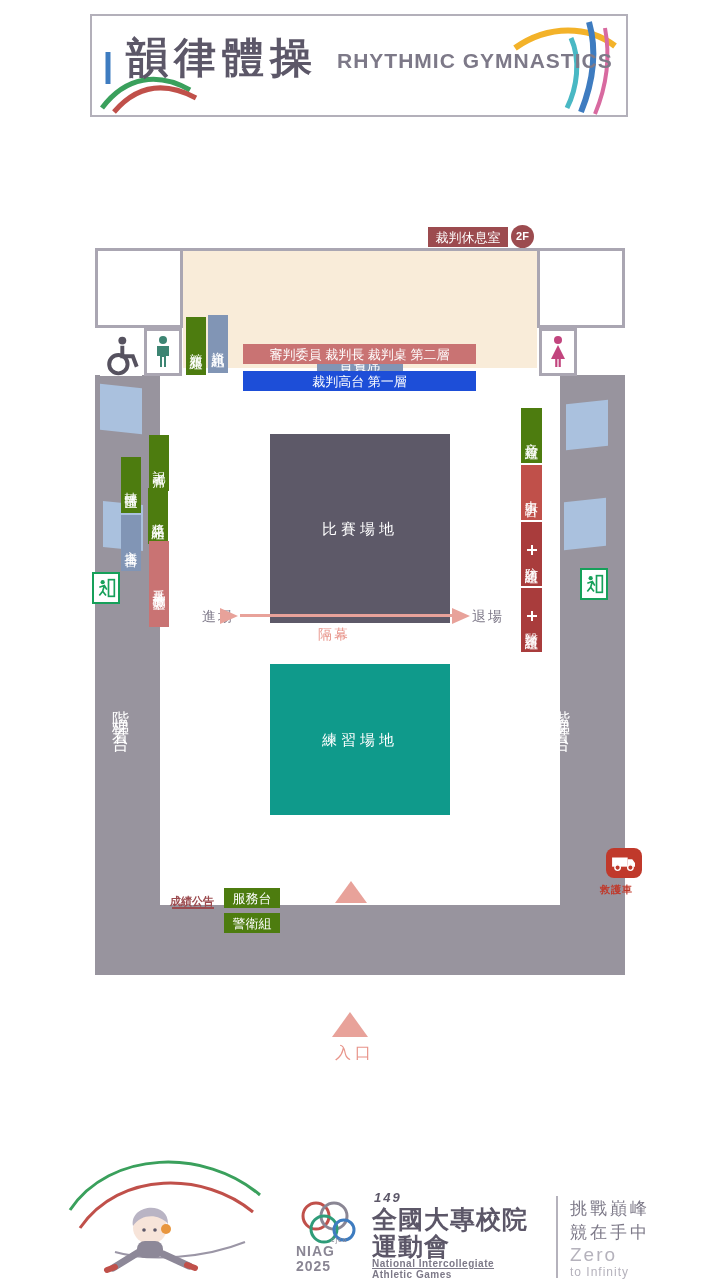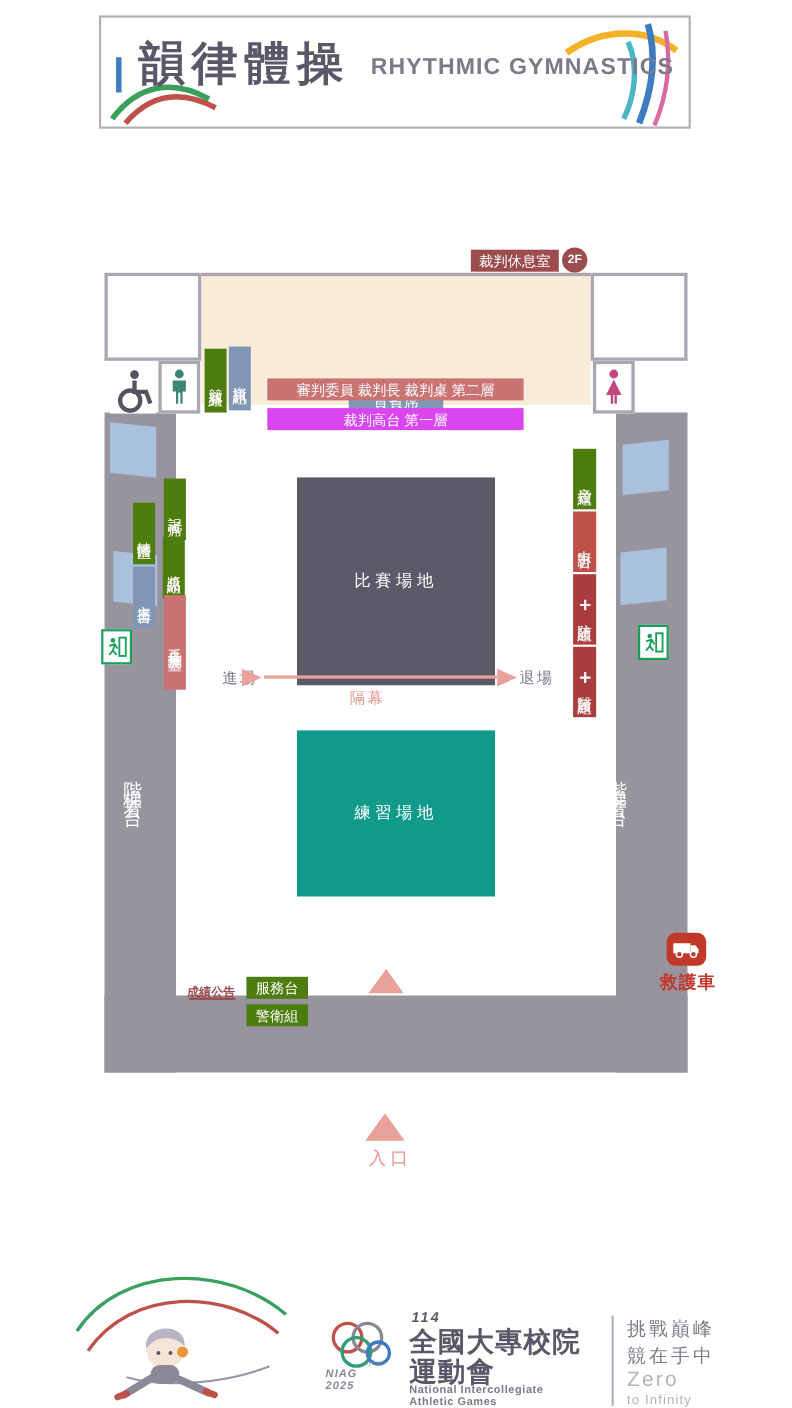--- a/index.html
+++ b/index.html
@@ -7,21 +7,21 @@
   #page { position:relative; width:720px; height:1280px; background:#fff; overflow:hidden; }
   .abs { position:absolute; }
   .lbl { position:absolute; display:flex; align-items:center; justify-content:center;
          color:#fff; font-size:13px; line-height:1; text-align:center; }
   .vlbl { flex-direction:column; }
   .vtext { writing-mode:vertical-rl; text-orientation:upright; letter-spacing:2px; }
   .green   { background:#4d7c0f; }
   .blue    { background:#8195b5; }
   .pinkred { background:#c97373; }
   .darkred { background:#9c4b4f; }
-  .midred  { background:#d946ef; }
+  .midred  { background:#1d4ed8; }
   .red     { background:#c0504a; }
   .deepred { background:#a93c3c; }
   .wall    { background:#98949e; }
   .stair   { background:#aac1de; }
   .room    { background:#fff; border:3px solid #aaa6b2; }
   .tri-up    { width:0; height:0; border-left:16px solid transparent; border-right:16px solid transparent; border-bottom:22px solid #e8a29a; }
   .tri-right { width:0; height:0; border-top:8px solid transparent; border-bottom:8px solid transparent; border-left:18px solid #e8a29a; }
   .header-box { border:2px solid #b3b0ba; background:#fff; }
   .zh-title { font-size:42px; font-weight:bold; color:#5c5768; letter-spacing:6px; }
   .en-title { font-size:21px; font-weight:bold; color:#7d7988; letter-spacing:1px; }
@@ -191,21 +191,21 @@
   </div>
 
   <div class="abs" style="left:606px; top:848px; width:36px; height:30px; background:#c0392b; border-radius:8px; display:flex; align-items:center; justify-content:center;">
     <svg width="28" height="22" viewBox="0 0 30 24">
       <rect x="2" y="6" width="17" height="10" fill="#fff"></rect>
       <path d="M19,8 H24 L27,12 V16 H19 Z" fill="#fff"></path>
       <circle cx="8" cy="17" r="3" fill="#c0392b" stroke="#fff" stroke-width="1.5"></circle>
       <circle cx="22" cy="17" r="3" fill="#c0392b" stroke="#fff" stroke-width="1.5"></circle>
     </svg>
   </div>
-  <div class="abs" style="left:600px; top:883px; font-size:16px; font-weight:bold; color:#c0392b; letter-spacing:1px;">救護車</div>
+  <div class="abs" style="left:600px; top:883px; font-size:10px; font-weight:bold; color:#c0392b; letter-spacing:1px;">救護車</div>
 
   <div class="abs" style="left:332px; top:1012px; width:0; height:0; border-left:18px solid transparent; border-right:18px solid transparent; border-bottom:25px solid #e8a29a;"></div>
   <div class="abs pinktext" style="left:335px; top:1043px; font-size:16px; letter-spacing:4px;">入口</div>
 
   <svg class="abs" style="left:55px; top:1140px;" width="215" height="140" viewBox="0 0 215 140">
     <path d="M15,70 C55,10 150,8 205,55" fill="none" stroke="#3aa05c" stroke-width="3"></path>
     <path d="M25,88 C65,30 150,32 198,72" fill="none" stroke="#c0504a" stroke-width="3"></path>
     <path d="M60,112 C95,122 150,118 190,102" fill="none" stroke="#9b96a6" stroke-width="2"></path>
     <ellipse cx="95" cy="88" rx="17" ry="16" fill="#f7e4d9"></ellipse>
     <path d="M78,86 C74,64 114,60 113,84 C103,73 86,74 78,86 Z" fill="#b9b4c4"></path>
@@ -219,29 +219,29 @@
     <path d="M132,125 L140,128" stroke="#c0504a" stroke-width="6" stroke-linecap="round"></path>
   </svg>
 
   <svg class="abs" style="left:290px; top:1196px;" width="78" height="56" viewBox="0 0 78 56">
     <circle cx="26" cy="20" r="13" fill="none" stroke="#c0504a" stroke-width="3"></circle>
     <circle cx="44" cy="20" r="13" fill="none" stroke="#8a8694" stroke-width="3"></circle>
     <circle cx="34" cy="33" r="13" fill="none" stroke="#2f9c79" stroke-width="3"></circle>
     <circle cx="54" cy="34" r="10" fill="none" stroke="#3e7cc0" stroke-width="3"></circle>
   </svg>
   <div class="abs" style="left:331px; top:1236px; font-size:7px; color:#8a8694; letter-spacing:1px;">cjcu</div>
-  <div class="abs" style="left:296px; top:1244px; font-size:10px; font-weight:bold; color:#8a8694; line-height:1.1; letter-spacing:1px;font-style:italic;">
+  <div class="abs" style="left:296px; top:1244px; font-size:14px; font-weight:bold; color:#8a8694; line-height:1.1; letter-spacing:1px;">
     <div>NIAG</div>
     <div>2025</div>
   </div>
 
-  <div class="abs gray-logo-text" style="left:374px; top:1190px; font-size:13px; font-weight:bold; font-style:italic; letter-spacing:2px;">114</div>
+  <div class="abs gray-logo-text" style="left:374px; top:1190px; font-size:13px; font-weight:bold; font-style:italic; letter-spacing:2px;">149</div>
   <div class="abs gray-logo-text" style="left:372px; top:1203px; font-size:25px; font-weight:600; letter-spacing:1px;">全國大專校院</div>
   <div class="abs gray-logo-text" style="left:372px; top:1230px; font-size:25px; font-weight:600; letter-spacing:1px;">運動會</div>
-  <div class="abs footer-en" style="left:372px; top:1258px; font-size:10px; letter-spacing:0.5px;">National Intercollegiate</div>
+  <div class="abs footer-en" style="left:372px; top:1258px; font-size:10px; letter-spacing:0.5px;text-decoration:underline;">National Intercollegiate</div>
 
   <div class="abs footer-en" style="left:372px; top:1269px; font-size:10px; letter-spacing:0.5px;">Athletic Games</div>
 
   <div class="abs" style="left:556px; top:1196px; width:2px; height:82px; background:#b5b2bc;"></div>
   <div class="abs" style="left:570px; top:1197px; font-size:17px; color:#7d7988; letter-spacing:3px;">挑戰巔峰</div>
   <div class="abs" style="left:570px; top:1221px; font-size:17px; color:#7d7988; letter-spacing:3px;">競在手中</div>
   <div class="abs" style="left:570px; top:1244px; font-size:19px; color:#b5b2bc; letter-spacing:2px;">Zero</div>
   <div class="abs" style="left:570px; top:1265px; font-size:12px; color:#b5b2bc; letter-spacing:1px;">to Infinity</div>
 
 </div>

